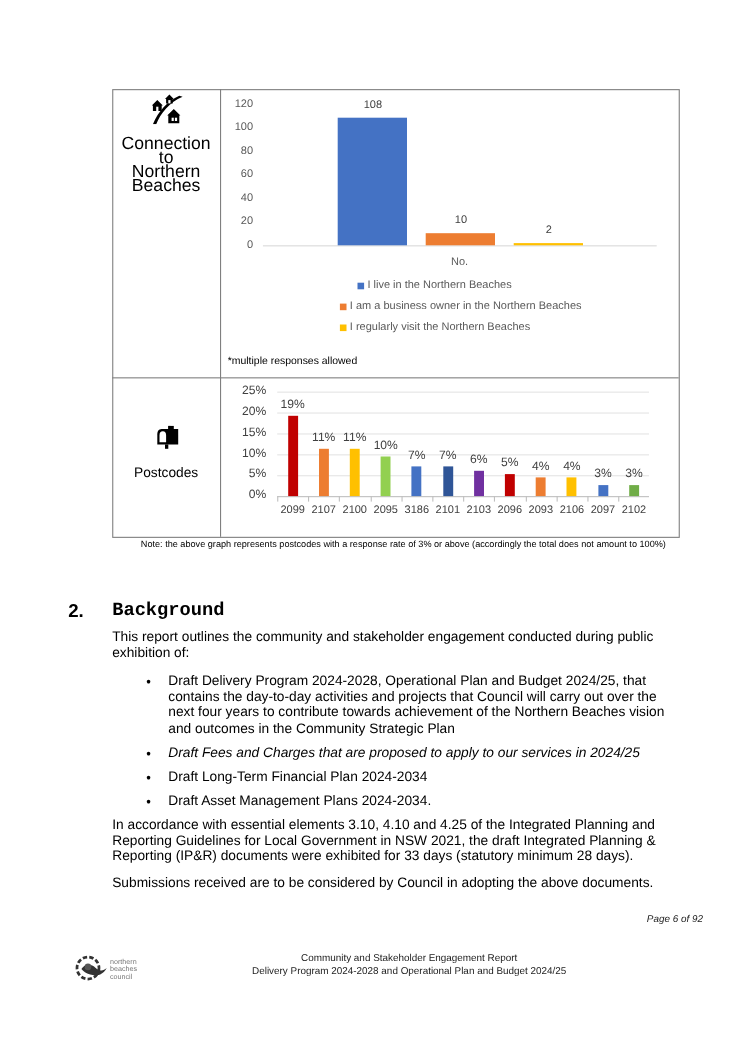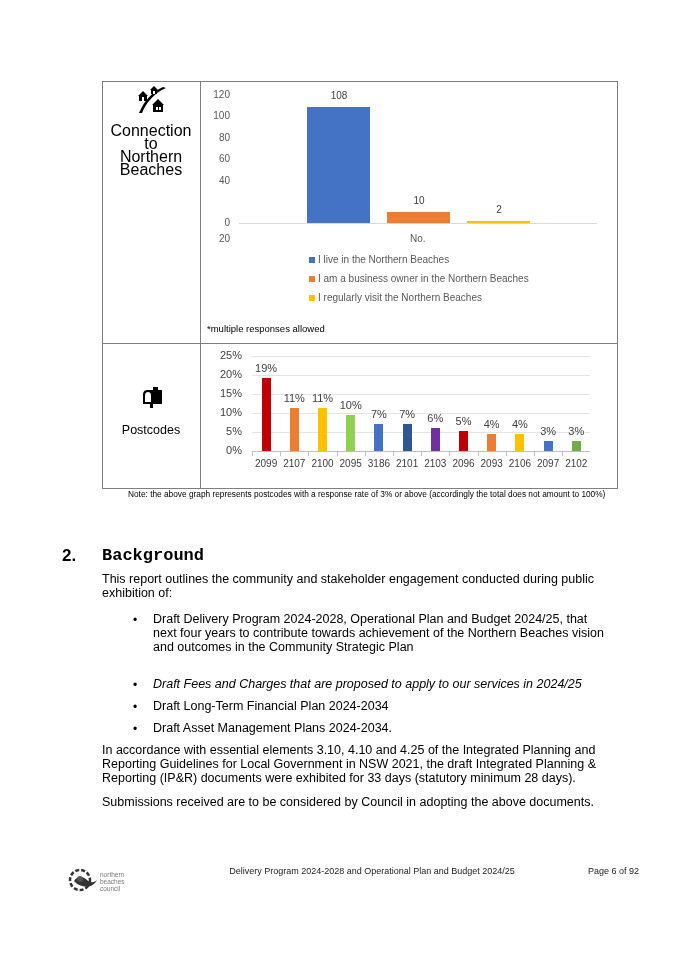--- a/index.html
+++ b/index.html
@@ -71,36 +71,36 @@
     <div>Northern</div>
     <div>Beaches</div>
   </div>
 
   <div>
     <div class="c1-tick" style="left:204px; top:89px;">120</div>
     <div class="c1-tick" style="left:204px; top:110px;">100</div>
     <div class="c1-tick" style="left:204px; top:132px;">80</div>
     <div class="c1-tick" style="left:204px; top:153px;">60</div>
     <div class="c1-tick" style="left:204px; top:175px;">40</div>
-    <div class="c1-tick" style="left:204px; top:196px;margin-top:37px;">20</div>
+    <div class="c1-tick" style="left:204px; top:196px;">20</div>
     <div class="c1-tick" style="left:204px; top:217px;">0</div>
 
     <div class="c1-axis" style="left:239px; top:223px; width:358px;"></div>
 
     <div class="c1-bar" style="left:307px; top:107px; width:63px; height:116px; background:#4472C4;"></div>
     <div class="c1-bar" style="left:387px; top:212px; width:63px; height:11px; background:#ED7D31;"></div>
     <div class="c1-bar" style="left:467px; top:221px; width:63px; height:2px; background:#FFC000;"></div>
 
     <div class="c1-val" style="left:319px; top:90px;">108</div>
     <div class="c1-val" style="left:399px; top:195px;">10</div>
     <div class="c1-val" style="left:479px; top:204px;">2</div>
 
     <div class="c1-cat" style="left:410px; top:233px;">No.</div>
 
-    <div class="legend-item" style="left:309px; top:254px;">
+    <div class="legend-item" style="left:325px; top:254px;">
       <span class="legend-swatch" style="background:#4472C4;"></span>
       <span>I live in the Northern Beaches</span>
     </div>
     <div class="legend-item" style="left:309px; top:273px;">
       <span class="legend-swatch" style="background:#ED7D31;"></span>
       <span>I am a business owner in the Northern Beaches</span>
     </div>
     <div class="legend-item" style="left:309px; top:292px;">
       <span class="legend-swatch" style="background:#FFC000;"></span>
       <span>I regularly visit the Northern Beaches</span>
@@ -195,20 +195,21 @@
 <div class="para" style="left:102px; top:572px;">
   <div>This report outlines the community and stakeholder engagement conducted during public</div>
   <div>exhibition of:</div>
 </div>
 
 <div>
   <div>
     <div class="bullet-dot" style="left:133px; top:613px;">•</div>
     <div class="para" style="left:153px; top:612px;">
       <div>Draft Delivery Program 2024-2028, Operational Plan and Budget 2024/25, that</div>
+      <div>contains the day-to-day activities and projects that Council will carry out over the</div>
       <div>next four years to contribute towards achievement of the Northern Beaches vision</div>
       <div>and outcomes in the Community Strategic Plan</div>
     </div>
   </div>
   <div>
     <div class="bullet-dot" style="left:133px; top:678px;">•</div>
     <div class="para" style="left:153px; top:677px;font-style:italic;">Draft Fees and Charges that are proposed to apply to our services in 2024/25</div>
   </div>
   <div>
     <div class="bullet-dot" style="left:133px; top:700px;">•</div>
@@ -235,16 +236,17 @@
       <path d="M6 14 C9 9 15 9 19 13 C22 16 26 16 29 13 C26 19 20 21 14 19 C10 18 8 16 6 14 Z" fill="#333"></path>
       <circle cx="12" cy="12" r="3" fill="#555"></circle>
     </svg>
   </div>
   <div class="logo-text" style="left:100px; top:871px;">
     <div>northern</div>
     <div>beaches</div>
     <div>council</div>
   </div>
   <div class="footer-center" style="left:192px; top:866px;">
+    <div>Community and Stakeholder Engagement Report</div>
     <div>Delivery Program 2024-2028 and Operational Plan and Budget 2024/25</div>
   </div>
-  <div class="footer-right" style="left:588px; top:866px;">Page 6 of 92</div>
+  <div class="footer-right" style="left:588px; top:830px;font-style:italic;">Page 6 of 92</div>
 </div>
 
 </body></html>

